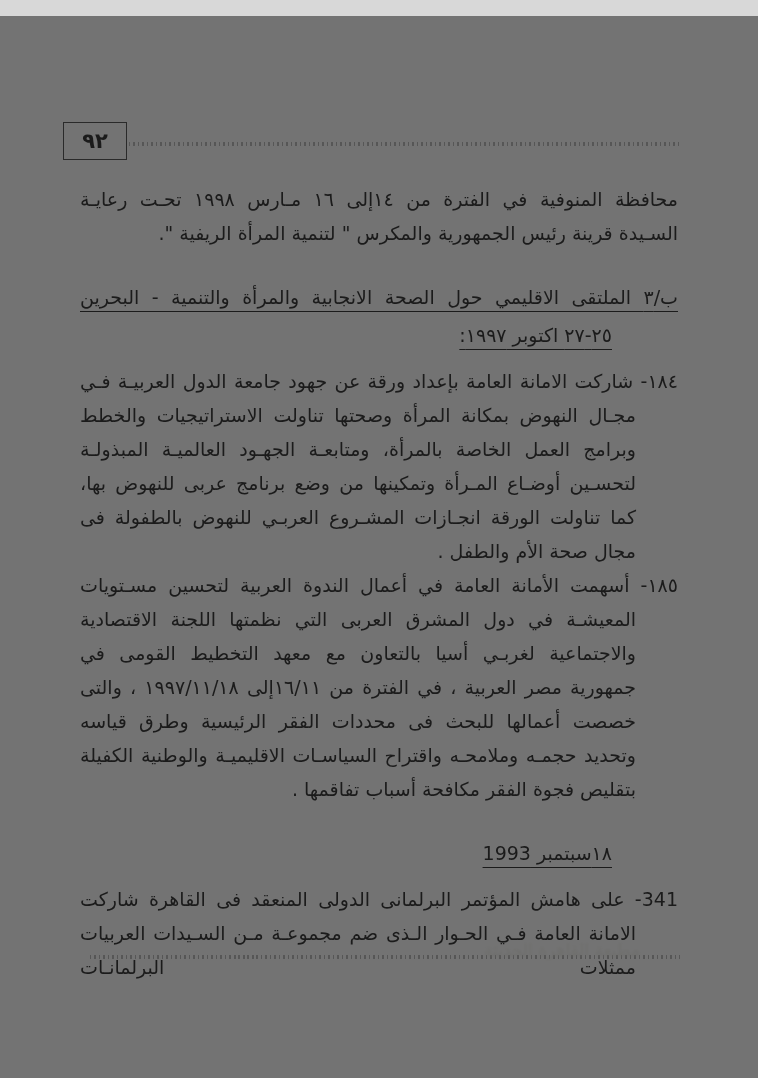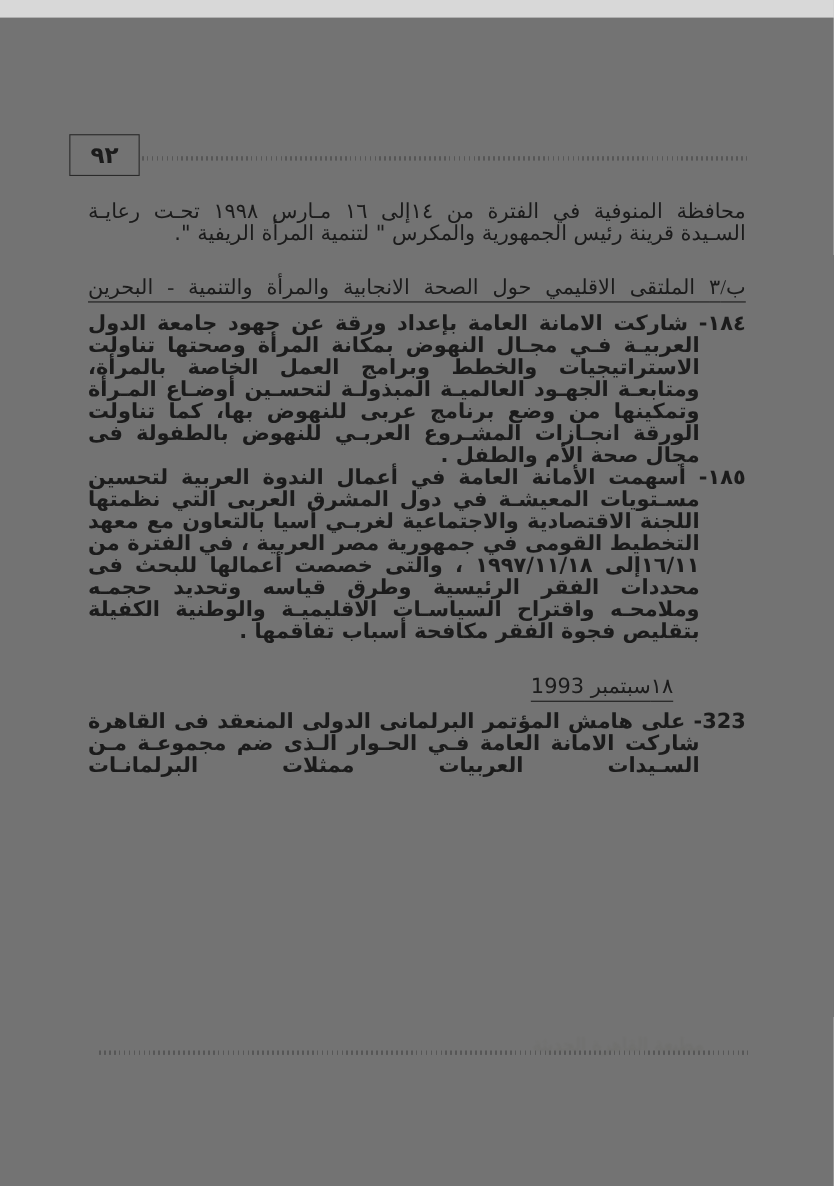--- a/index.html
+++ b/index.html
@@ -31,46 +31,45 @@
   }
   .top-rule { position:absolute; top:126px; left:129px; width:552px; }
   .bottom-rule { position:absolute; top:939px; left:90px; width:590px; }
 
   
   .content {
     position:absolute; top:166px; right:80px; width:598px;
     direction:rtl;
     text-align:justify;
     font-size:19px;
-    line-height:20px;
+    line-height:34px;
   }
 
   .intro { margin-bottom:30px; }
 
   .section { margin-top:30px; }
   .heading-line1 {
     text-decoration:underline;
     text-underline-offset:7px;
     text-decoration-thickness:1.4px;
     text-align:justify;
     text-align-last:justify;
-    font-family:Liberation Serif, serif;
   }
   .heading-line2 {
     text-decoration:underline;
     text-underline-offset:7px;
     text-decoration-thickness:1.4px;
     text-align:right;
     padding-left:0;
     margin-top:4px;
     padding-right:66px;
     text-align:right;
     width:fit-content;
   }
-  .items { margin-top:12px;font-weight:bold; }
+  .items { margin-top:12px; }
 
   .item {
     padding-right:42px;
     text-indent:-42px;
     text-align:justify;
   }
   .item.cont { text-align-last:justify; }
   .item .num { white-space:nowrap; }
 
   
@@ -91,30 +90,31 @@
     <span>٩٢</span>
   </div>
   <div class="rule top-rule"></div>
 
   <div class="content">
 
     <p class="intro">محافظة المنوفية في الفترة من ١٤إلى ١٦ مـارس ١٩٩٨ تحـت رعايـة السـيدة قرينة رئيس الجمهورية والمكرس " لتنمية المرأة الريفية ".</p>
 
     <div class="section">
       <div class="heading-line1">ب/٣ الملتقى الاقليمي حول الصحة الانجابية والمرأة والتنمية - البحرين</div>
+      <div class="heading-line2">٢٥-٢٧ اكتوبر ١٩٩٧:</div>
       <div class="items">
         <p class="item"><span class="num">١٨٤-</span> <span>شاركت الامانة العامة بإعداد ورقة عن جهود جامعة الدول العربيـة فـي مجـال النهوض بمكانة المرأة وصحتها تناولت الاستراتيجيات والخطط وبرامج العمل الخاصة بالمرأة، ومتابعـة الجهـود العالميـة المبذولـة لتحسـين أوضـاع المـرأة وتمكينها من وضع برنامج عربى للنهوض بها، كما تناولت الورقة انجـازات المشـروع العربـي للنهوض بالطفولة فى مجال صحة الأم والطفل .</span></p>
         <p class="item"><span class="num">١٨٥-</span> <span>أسهمت الأمانة العامة في أعمال الندوة العربية لتحسين مسـتويات المعيشـة في دول المشرق العربى التي نظمتها اللجنة الاقتصادية والاجتماعية لغربـي أسيا بالتعاون مع معهد التخطيط القومى في جمهورية مصر العربية ، في الفترة من ١٦/١١إلى ١٩٩٧/١١/١٨ ، والتى خصصت أعمالها للبحث فى محددات الفقر الرئيسية وطرق قياسه وتحديد حجمـه وملامحـه واقتراح السياسـات الاقليميـة والوطنية الكفيلة بتقليص فجوة الفقر مكافحة أسباب تفاقمها .</span></p>
       </div>
     </div>
 
     <div class="section">
       <div class="heading-line2">١٨سبتمبر 1993</div>
       <div class="items">
-        <p class="item cont"><span class="num">323-</span> <span>على هامش المؤتمر البرلمانى الدولى المنعقد فى القاهرة شاركت الامانة العامة فـي الحـوار الـذى ضم مجموعـة مـن السـيدات العربيات ممثلات البرلمانـات</span></p>
+        <p class="item cont"><span class="num">341-</span> <span>على هامش المؤتمر البرلمانى الدولى المنعقد فى القاهرة شاركت الامانة العامة فـي الحـوار الـذى ضم مجموعـة مـن السـيدات العربيات ممثلات البرلمانـات</span></p>
       </div>
     </div>
 
   </div>
 
   <div class="rule bottom-rule"></div>
   <div class="stamp">مطبعة القاهرة الحديثة</div>
 
 </div>
 

